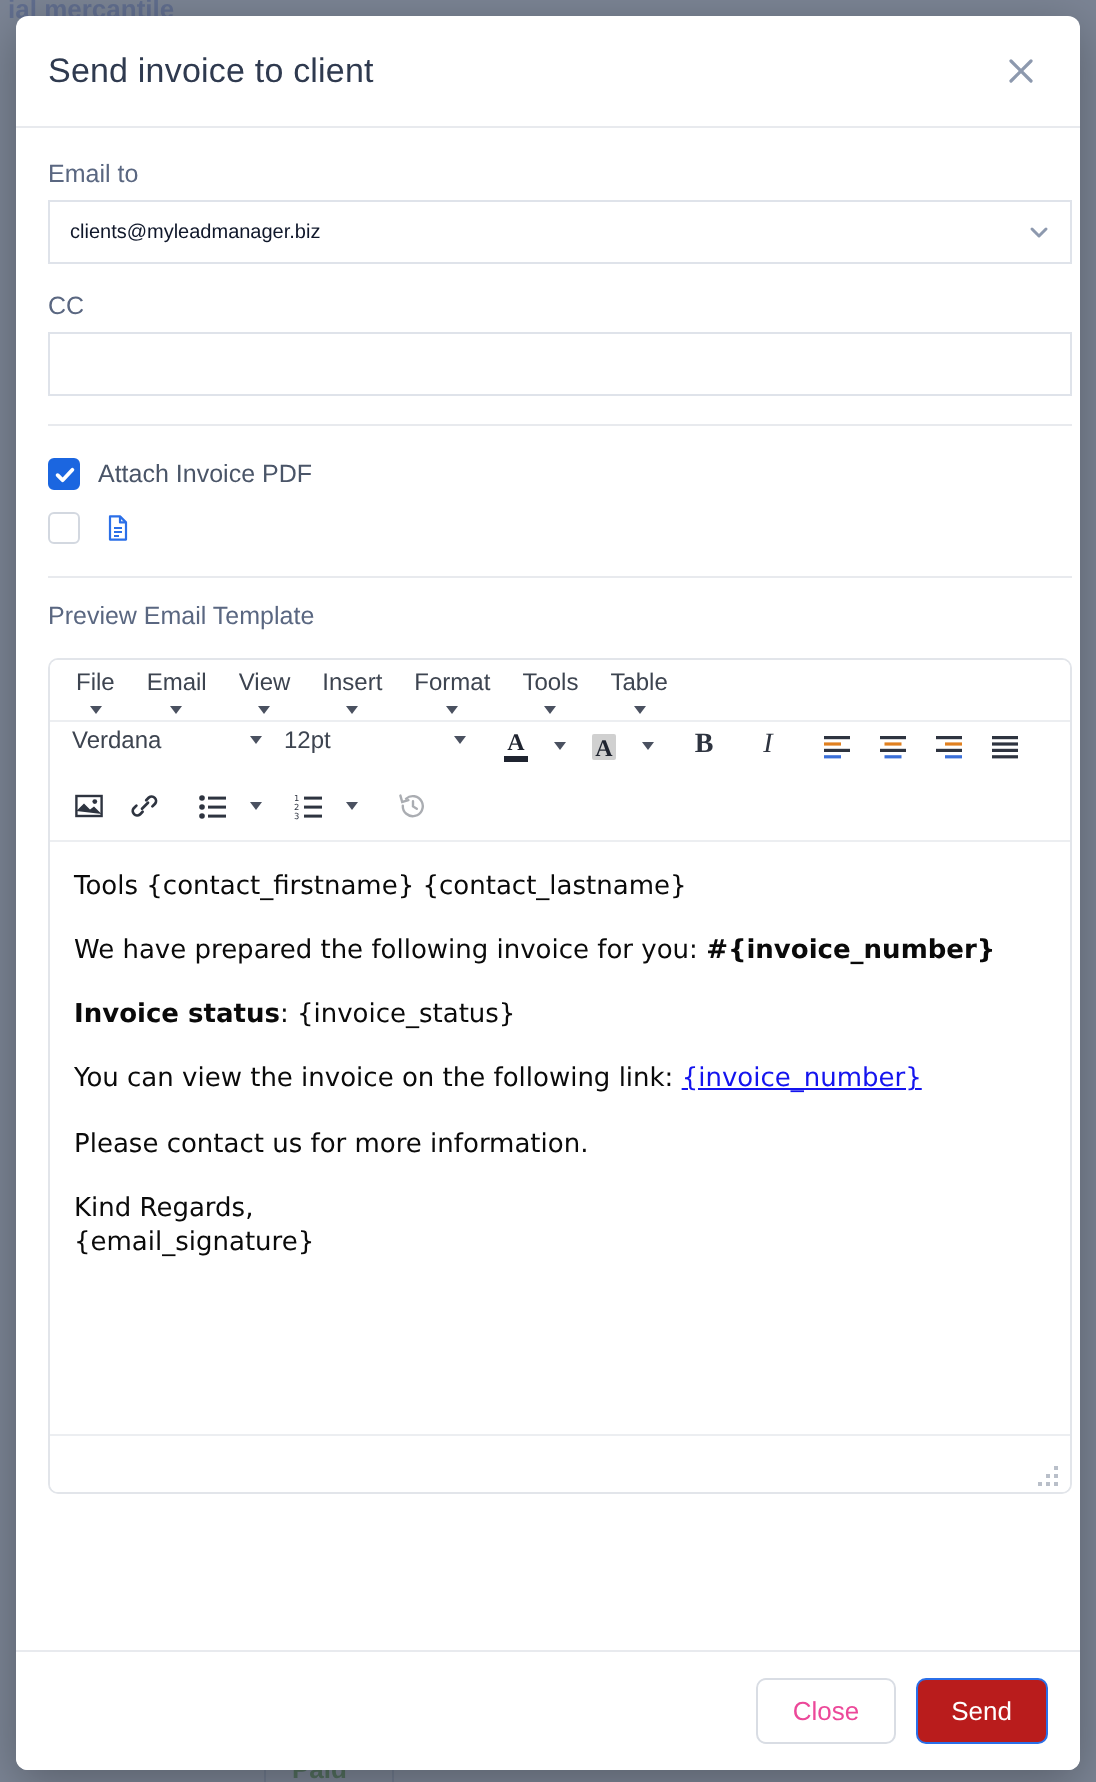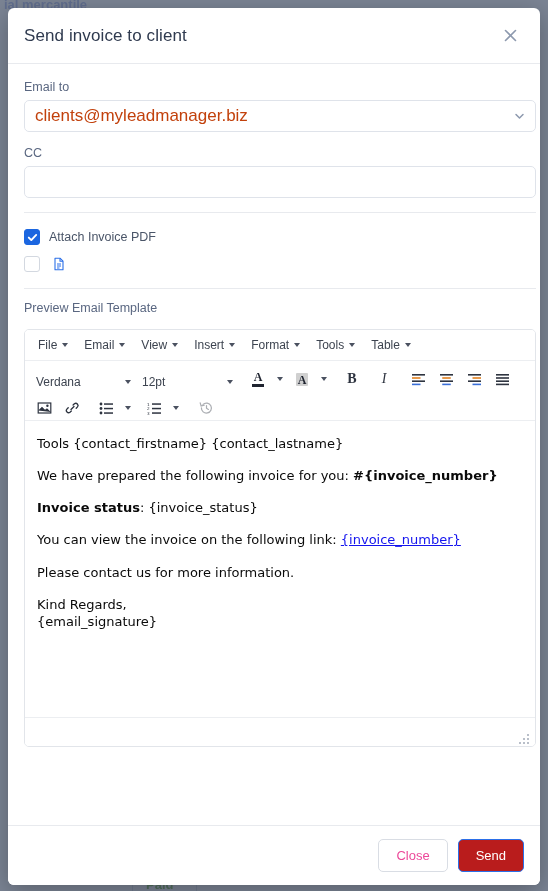--- a/index.html
+++ b/index.html
@@ -90,24 +90,24 @@
   }
 
   .select-wrap {
     position: relative;
     margin-bottom: 14px;
   }
   .text-input, .select-box {
     width: 100%;
     height: 32px;
     border: 1px solid #dfe3ea;
-    border-radius: 5px;
-    background: #fff;
-    font-size: 17px;
-    color: #c2410c;
+    border-radius: 0;
+    background: #fff;
+    font-size: 10px;
+    color: #0f172a;
     padding: 0 28px 0 10px;
     font-family: "Liberation Sans", sans-serif;
     display: flex;
     align-items: center;
   }
   .text-input { padding-right: 10px; }
   .chevron {
     position: absolute;
     right: 10px;
     top: 50%;
@@ -182,31 +182,32 @@
   }
   .menu-item {
     font-size: 12px;
     color: #3d4450;
     padding: 3px 8px;
     cursor: pointer;
     border-radius: 3px;
     display: flex;
     align-items: center;
     gap: 5px;
+    flex-direction: column;
   }
   .caret {
     width: 0; height: 0;
     border-left: 3.5px solid transparent;
     border-right: 3.5px solid transparent;
     border-top: 4px solid #4a5160;
   }
 
   .toolbar {
     display: flex;
-    align-items: flex-end;
+    align-items: flex-start;
     height: 30px;
     min-height: 30px;
     padding: 0 6px;
     gap: 2px;
     background: #fff;
   }
   .tb-sep-row { border-bottom: 1px solid #eceef1; }
 
   .fontselect {
     width: 104px;

